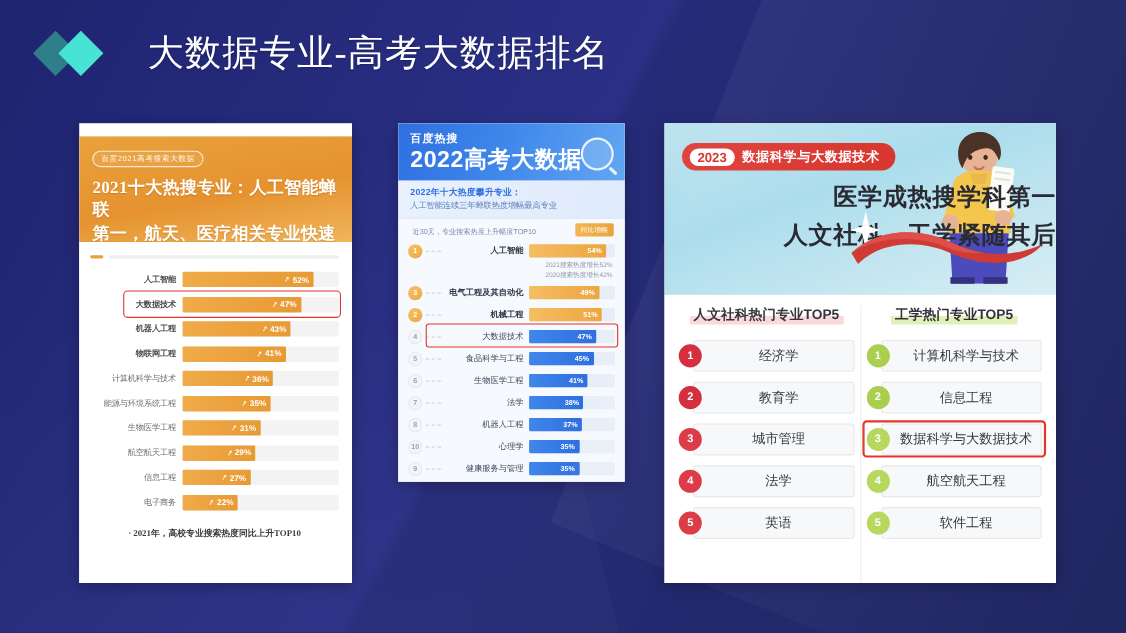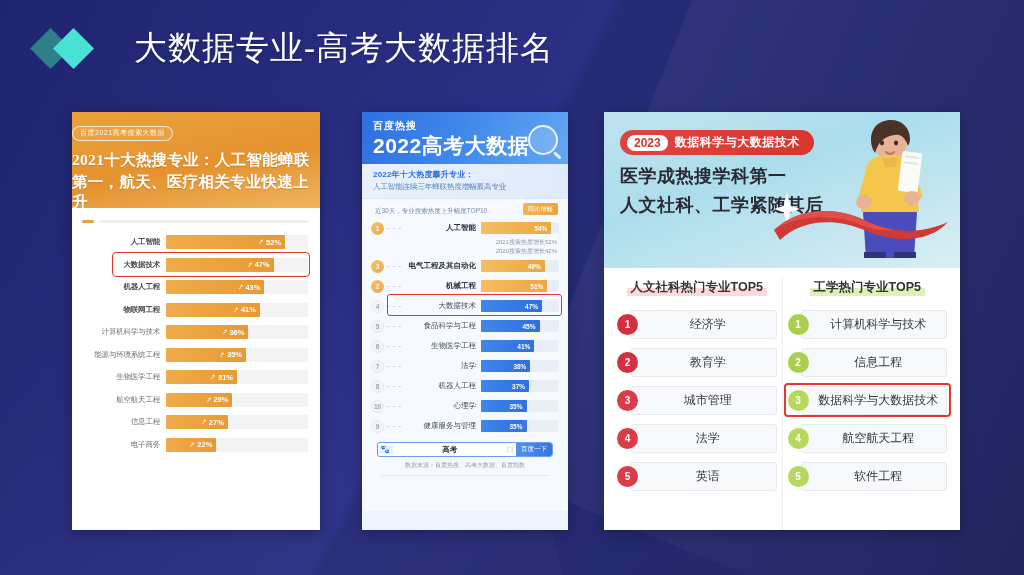--- a/index.html
+++ b/index.html
@@ -42,21 +42,22 @@
 
   
   .cards{ position:absolute; left:0; right:0; top:112px; height:420px; }
   .card{ position:absolute; background:#fff; overflow:hidden; box-shadow:0 3px 12px rgba(0,0,0,.28); }
 
   
   #card1{ left:72px; top:0; width:248px; height:418px; }
   .c1-head{
     height:96px; position:relative;
     background:linear-gradient(170deg,#e9a23b 0%,#e5922f 55%,#f0b55c 100%);
-    padding:9px 10px 0 0;
+    padding:9px 10px 0 12px;
+    margin-top:12px;
   }
   .c1-badge{
     display:inline-block; border:1px solid rgba(255,255,255,.75); border-radius:9px;
     padding:1px 7px 2px; font-size:7px; color:#fff7e8; letter-spacing:.5px;
     background:rgba(255,255,255,.07);
   }
   .c1-title{
     margin-top:9px; font-family:"Liberation Serif","DejaVu Serif",serif; font-weight:700;
     color:#ffffff; font-size:15.5px; line-height:20px; letter-spacing:.3px;
     text-shadow:0 1px 1px rgba(150,80,0,.35);
@@ -82,21 +83,21 @@
   .hl-box{
     position:absolute; left:30px; right:-2px; top:-1.5px; height:25px;
     border:1.6px solid #e2352a; border-radius:4px; pointer-events:none;
   }
   .c1-foot{
     text-align:center; font-family:"Liberation Serif","DejaVu Serif",serif;
     font-size:8px; color:#3b3b3b; margin-top:11px; font-weight:700;
   }
 
   
-  #card2{ left:362px; top:0; width:206px; height:418px; background:#eef4fd;}
+  #card2{ left:362px; top:0; width:206px; height:326px; background:#eef4fd;}
   .c2-head{
     height:52px; padding:7px 10px 0 11px; position:relative; overflow:hidden;
     background:linear-gradient(110deg,#2f6fe0 0%,#3f86ea 45%,#63a7f2 100%);
   }
   .c2-head .glass{
     position:absolute; right:10px; top:13px; width:30px; height:30px; border-radius:50%;
     border:2.5px solid rgba(255,255,255,.85); background:rgba(255,255,255,.16);
   }
   .c2-head .glass:after{
     content:""; position:absolute; right:-6px; bottom:-3px; width:9px; height:2.5px;
@@ -163,21 +164,21 @@
     display:inline-flex; align-items:center; gap:7px;
     background:linear-gradient(90deg,#e0443f,#d8362f);
     border-radius:16px; padding:4px 14px 4px 7px; position:relative; z-index:3;
   }
   .c3-badge .yr{
     background:#fff; color:#d8362f; font-weight:700; font-size:12px;
     border-radius:12px; padding:1px 7px;
   }
   .c3-badge .tx{ color:#fff; font-size:12px; font-weight:700; letter-spacing:.5px;}
   .c3-t1,.c3-t2{
-    font-size:18px; font-weight:700; color:#2a2a33; letter-spacing:.5px; position:relative; z-index:3;
+    font-size:22px; font-weight:700; color:#2a2a33; letter-spacing:.5px; position:relative; z-index:3;text-align:right;
   }
   .c3-t1{ margin-top:9px;}
   .c3-t2{ margin-top:5px;}
   .c3-person{ position:absolute; right:18px; top:4px; width:104px; height:142px; z-index:2;}
   .c3-ribbon{ position:absolute; right:8px; bottom:22px; width:180px; height:46px; z-index:4;}
   .c3-spark{ position:absolute; right:160px; bottom:42px; width:26px; height:34px; z-index:4;}
   .c3-body{ height:270px; background:#fff; display:flex; padding:9px 8px 0;}
   .c3-col{ flex:1; padding:0 5px;}
   .c3-col + .c3-col{ border-left:1px solid #eceef1;}
   .c3-colhead{ text-align:center; font-size:12.5px; font-weight:700; margin-bottom:9px; position:relative;}
@@ -315,20 +316,21 @@
             <div class="barrow">
               <div class="barlabel dim">电子商务</div>
               <div class="bartrack">
                 <div class="barfill" style="width:35.483870967741936%">
                   <span class="arrow">➚</span>
                   <b>22%</b>
                 </div>
               </div>
             </div>
           </div>
+        <div class="c1-foot">· 2021年，高校专业搜索热度同比上升TOP10</div>
       </div>
     </div>
 
     <div class="card" id="card2">
       <div class="c2-head">
         <div class="c2-k1">百度热搜</div>
         <div class="c2-k2">2022高考大数据</div>
         <div class="glass"></div>
       </div>
       <div class="c2-sub">

